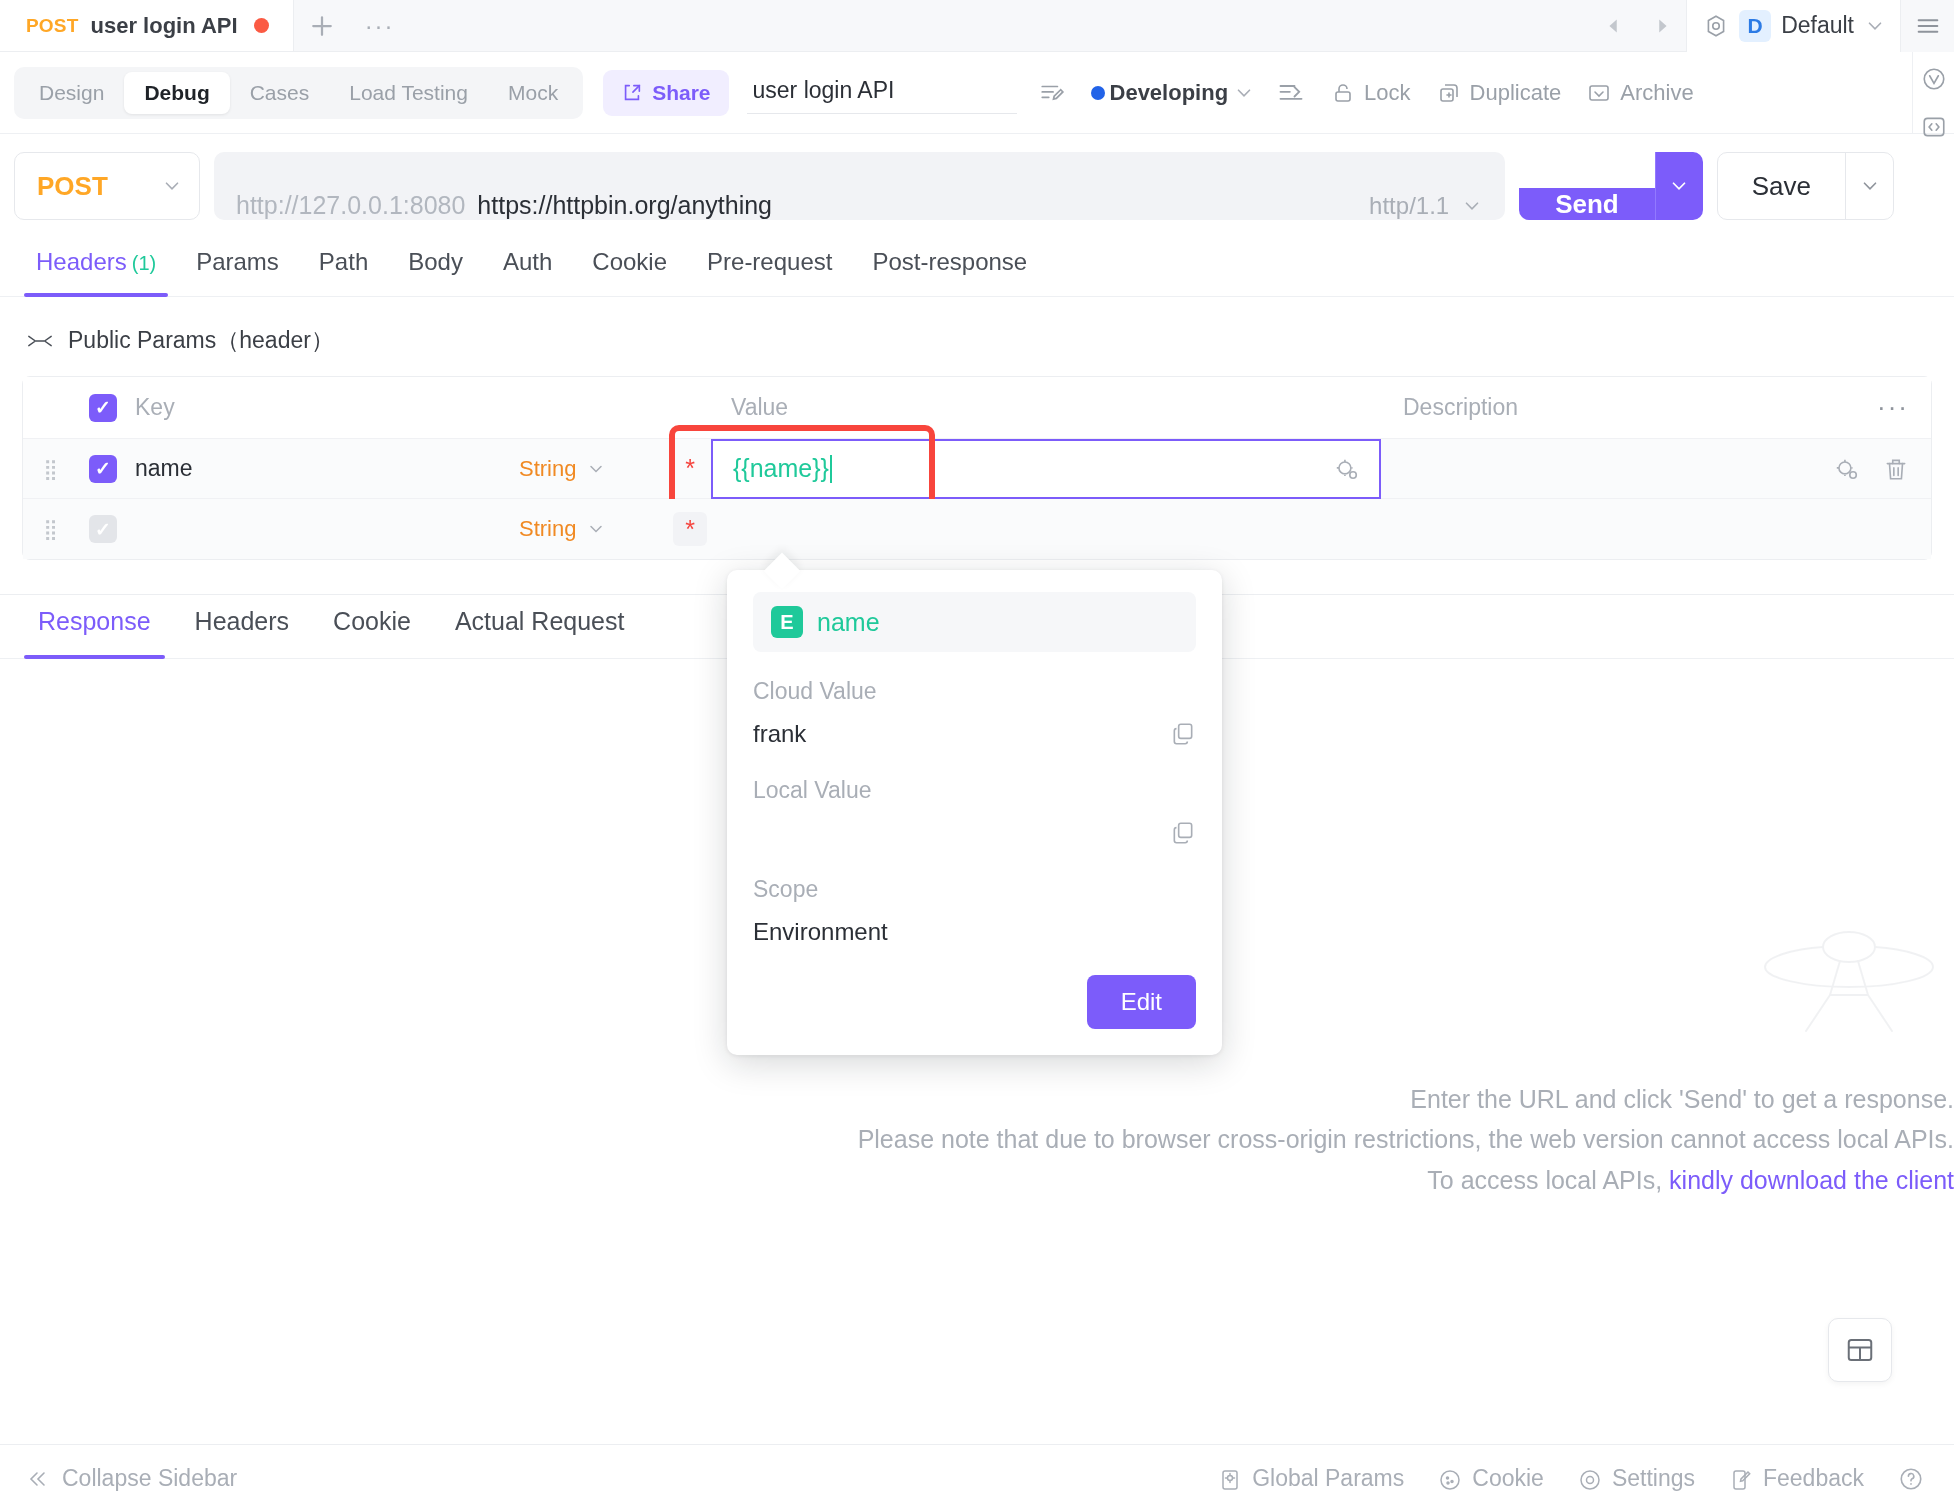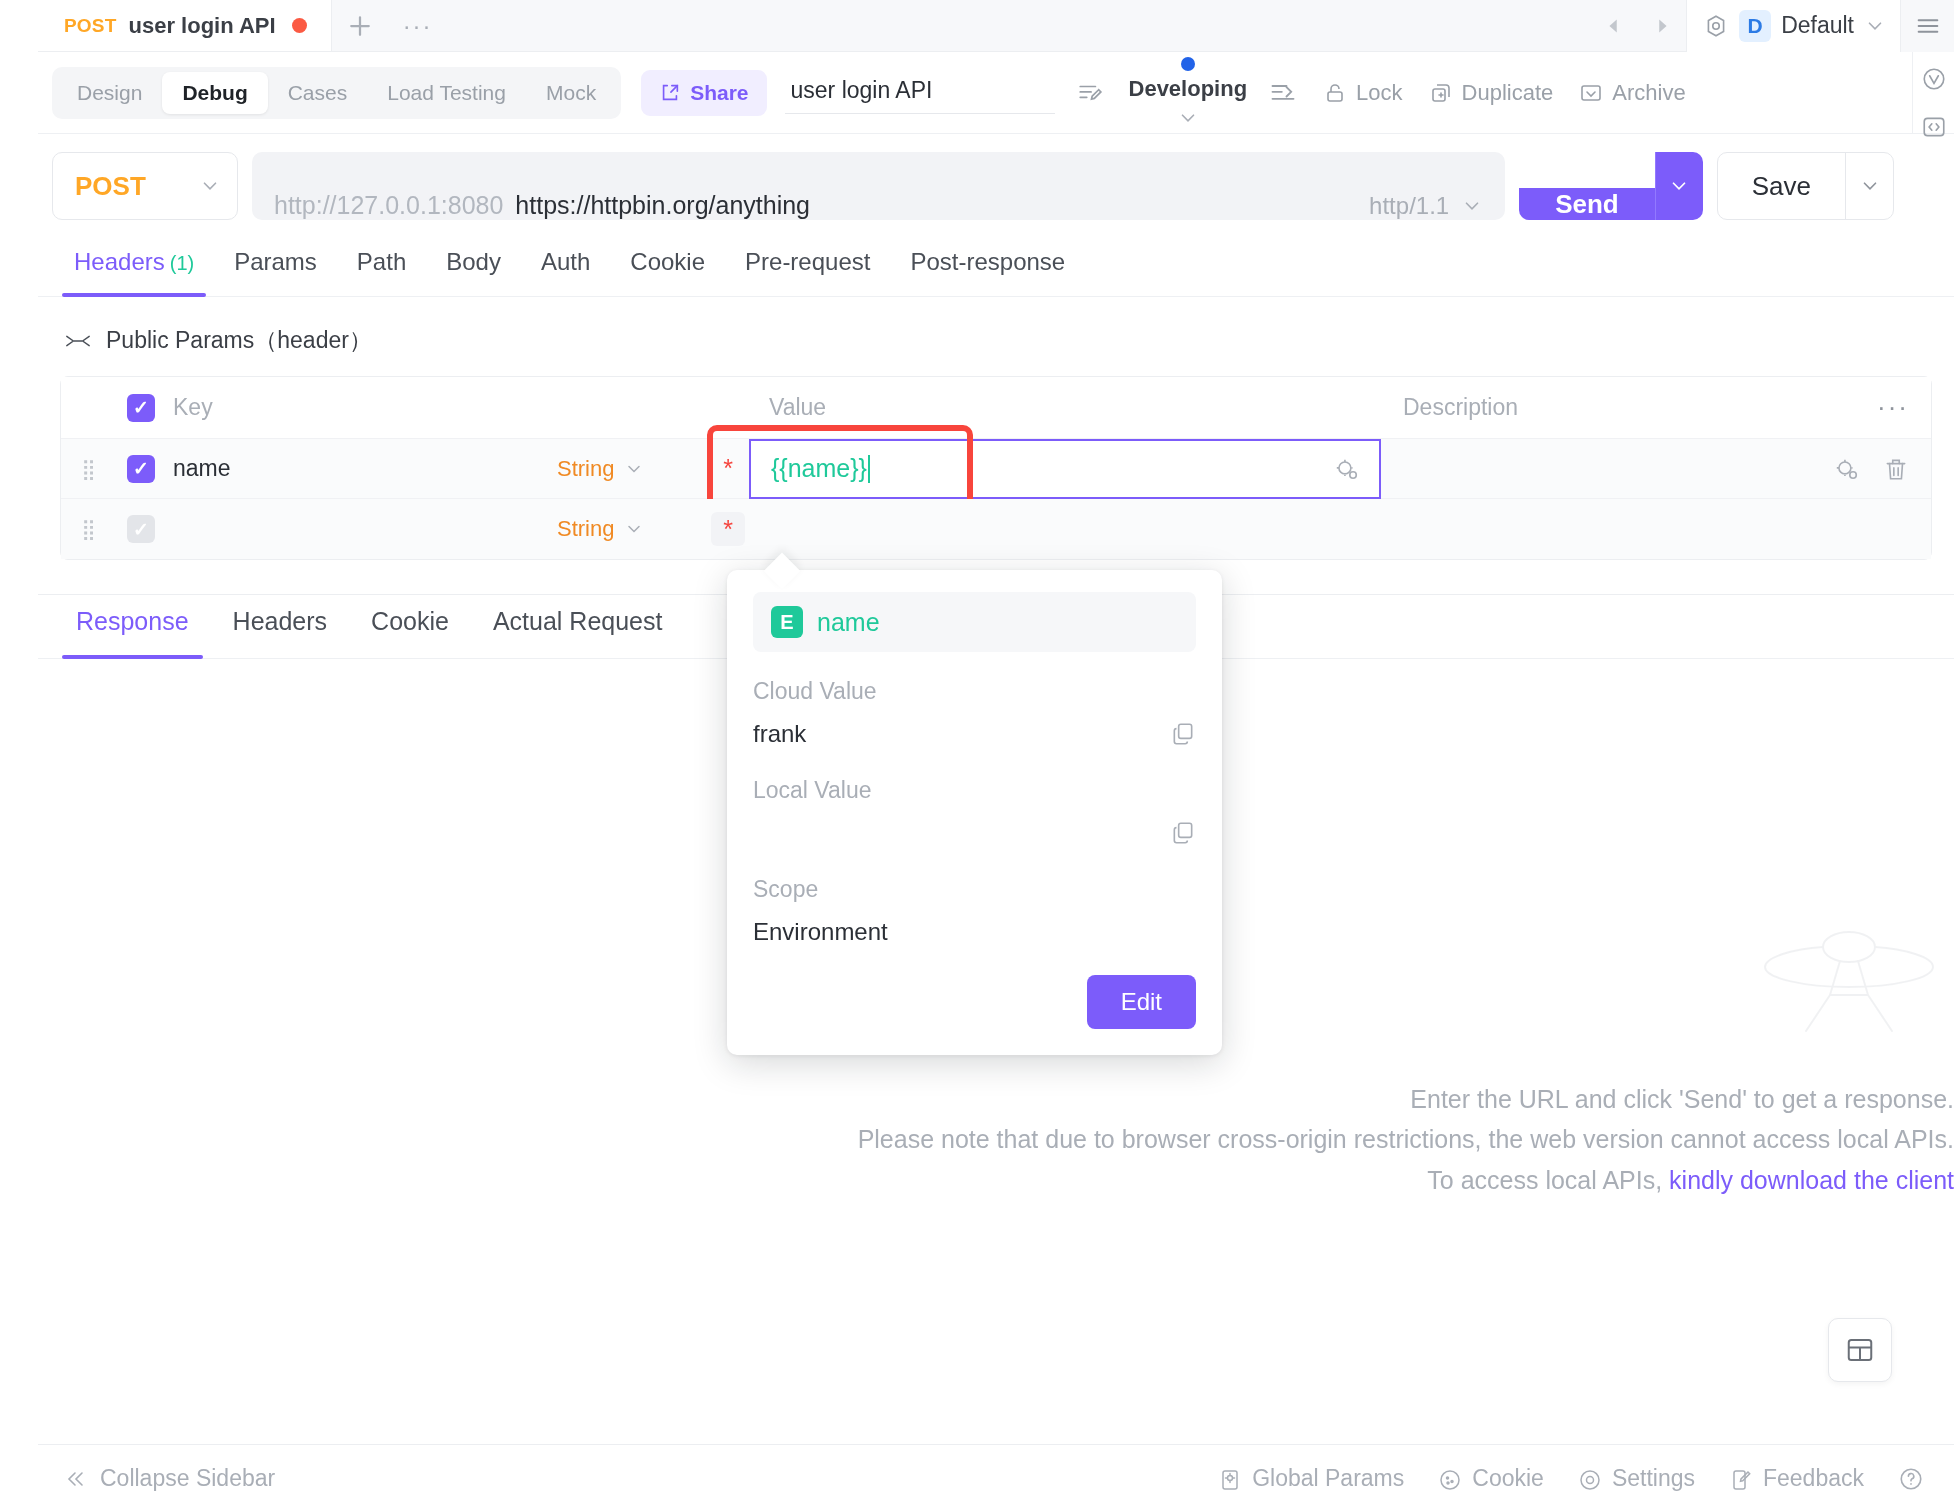--- a/index.html
+++ b/index.html
@@ -3,21 +3,21 @@
 <meta charset="utf-8">
 <style>
   * { box-sizing: border-box; margin: 0; padding: 0; }
   html, body {
     width: 1954px; height: 1512px;
     font-family: "Liberation Sans", sans-serif;
     background: #ffffff;
     color: #2b2f36;
     overflow: hidden;
   }
-  .app { position: relative; width: 1954px; height: 1512px; display: flex; flex-direction: column; padding-left: 38px; }
+  .app { position: relative; width: 1954px; height: 1512px; display: flex; flex-direction: column; }
 
   
   .tabstrip {
     height: 52px; min-height: 52px;
     display: flex; align-items: stretch;
     background: #f7f8fa;
     border-bottom: 1px solid #eceef1;
     position: relative;
   }
   .tab-active {
@@ -68,21 +68,21 @@
   .share-btn {
     display: flex; align-items: center; gap: 9px;
     margin-left: 20px; background: #f1eeff; color: #7c5cfa;
     border-radius: 9px; padding: 11px 18px; font-size: 21px; font-weight: bold;
   }
   .name-field {
     margin-left: 18px; font-size: 23px; color: #2b2f36;
     border-bottom: 1px solid #e6e8ec; padding: 6px 6px 9px 6px; min-width: 270px;
   }
   .ab-icon { color: #9aa0a8; margin-left: 22px; display:flex; align-items:center;}
-  .status-pill { display: flex; align-items: center; gap: 5px; margin-left: 26px; flex-direction: column; }
+  .status-pill { display: flex; align-items: center; gap: 5px; margin-left: 26px; }
   .status-dot { width: 14px; height: 14px; border-radius: 50%; background: #2263e8; }
   .status-text { font-size: 22px; color: #3b3f46; font-weight: bold; }
   .ab-btn { display:flex; align-items:center; gap:9px; margin-left: 26px; color:#9aa0a8; font-size:22px; white-space:nowrap;}
   .chev { color: #b0b5bc; }
   .right-rail {
     position: absolute; right: 0; top: 0; width: 42px; height: 100%;
     border-left: 1px solid #eef0f3; display: flex; flex-direction: column; align-items: center; padding-top: 14px; gap: 22px;
   }
   .rail-ic { color:#9aa0a8; }
 

